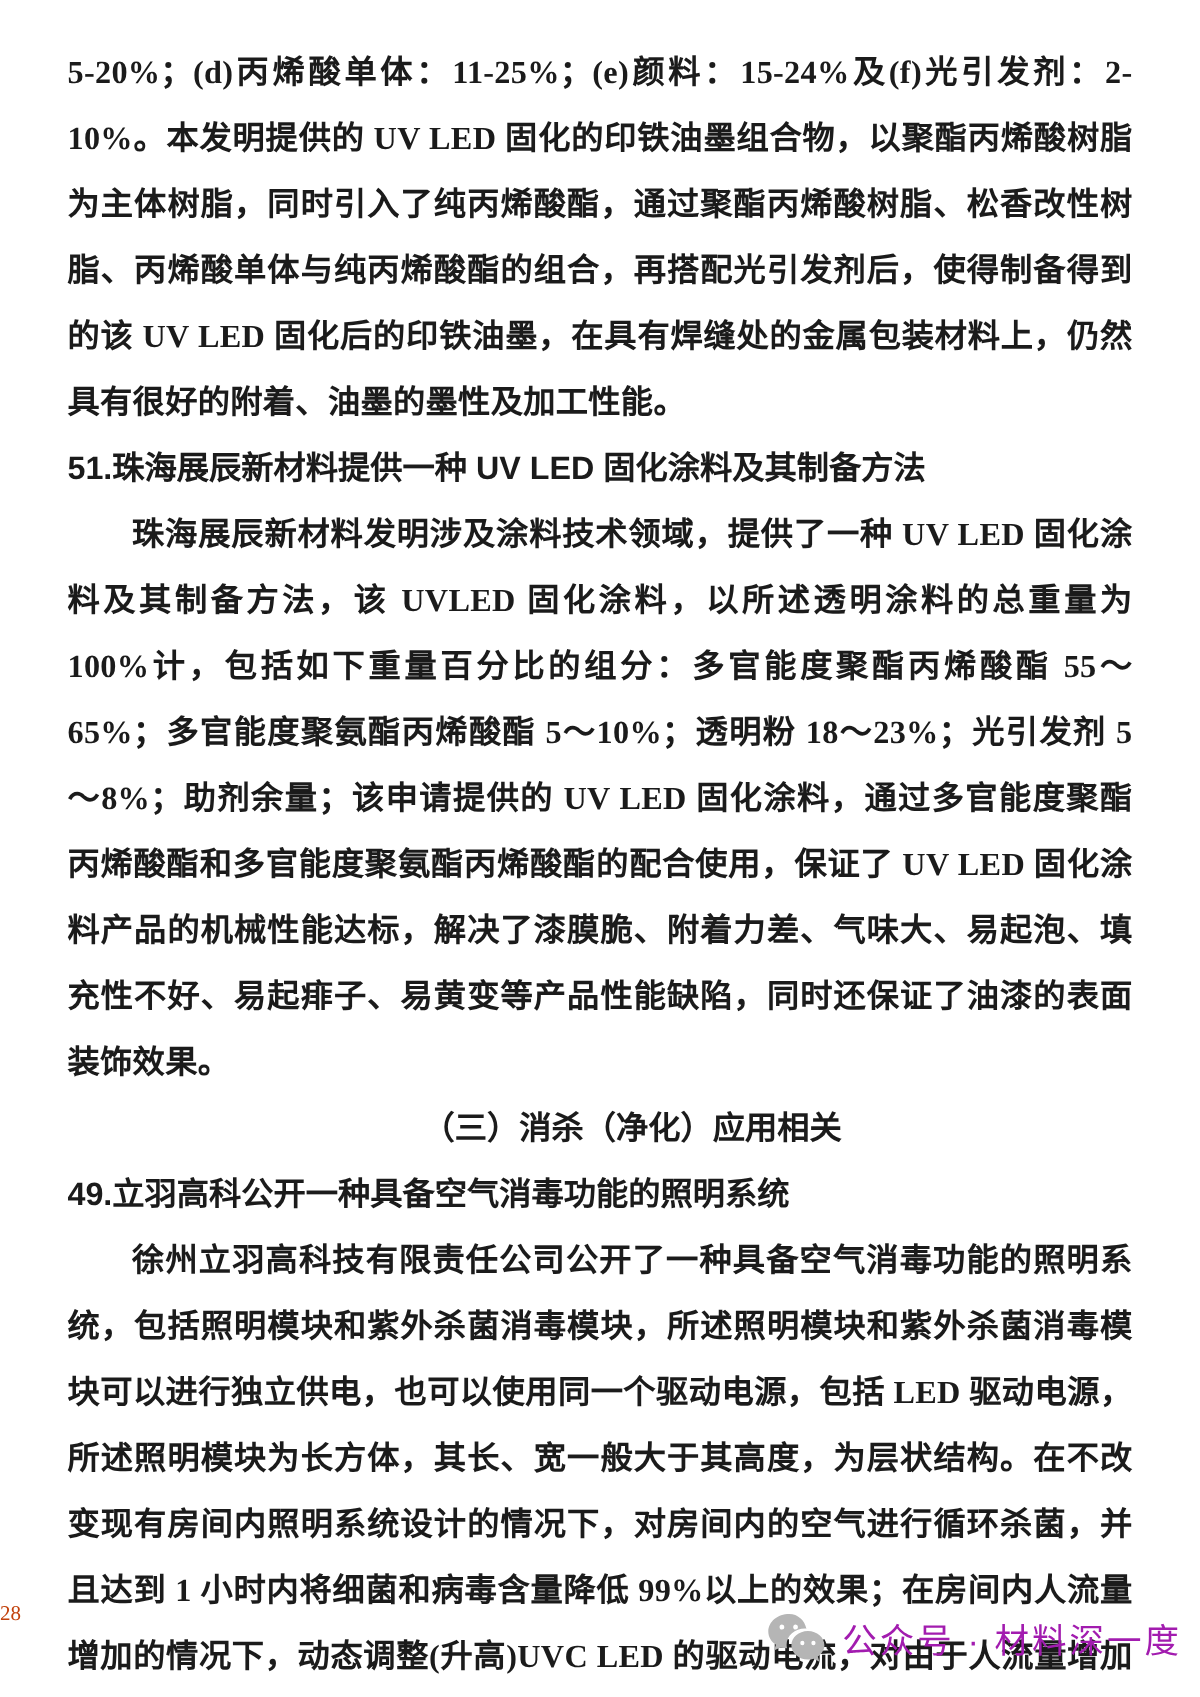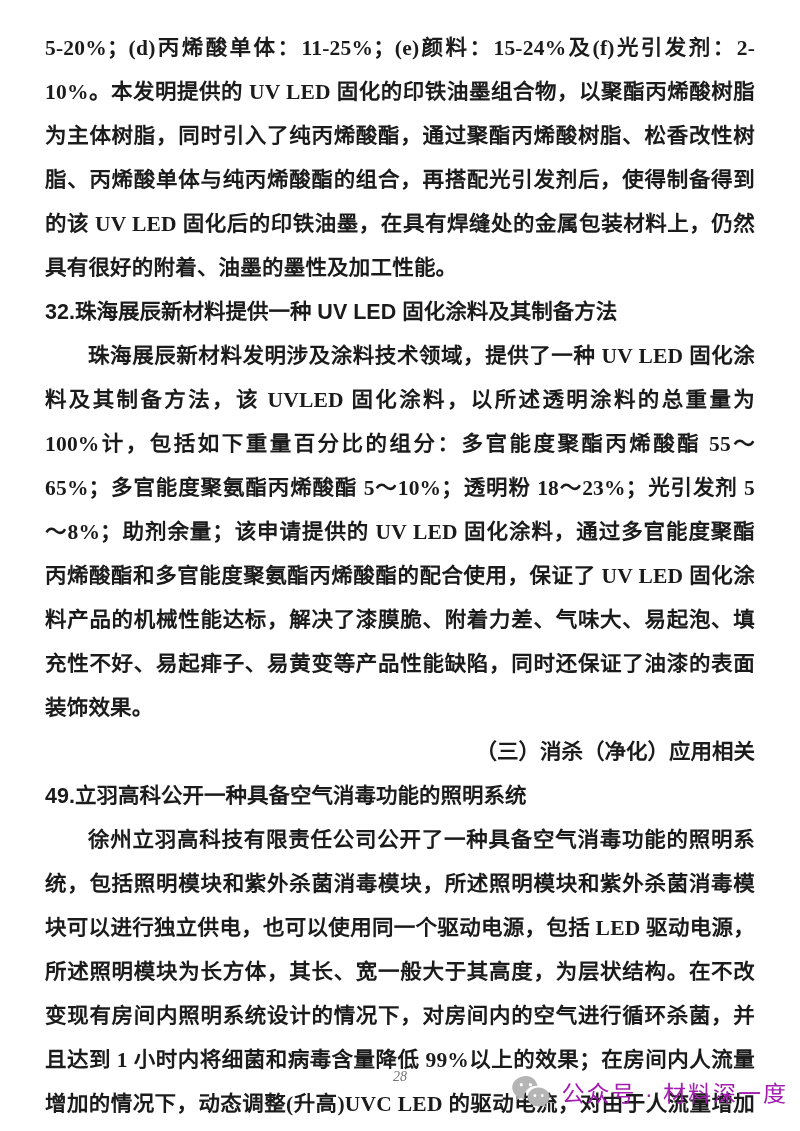--- a/index.html
+++ b/index.html
@@ -31,37 +31,36 @@
     margin: 0;
     font-weight: bold;
     text-align: left;
   }
   .subheading {
     font-size: 21.5px;
     line-height: 44px;
     margin: 0;
     font-weight: bold;
     text-indent: 2em;
-    text-align: right;
+    text-align: center;
     font-family: "Liberation Sans", "DejaVu Sans", sans-serif;
   }
   .heading.sans { font-family: "Liberation Sans", "DejaVu Sans", sans-serif; }
   .footer {
     position: absolute;
     left: 0; bottom: 0;
     width: 800px; height: 72px;
   }
   .page-number {
     position: absolute;
     left: 0; right: 0;
     top: 10px;
-    text-align: center;
+    text-align: left;
     font-size: 14px;
-    color: #737373;
-    font-style: italic;
+    color: #c2410c;
   }
   .watermark {
     position: absolute;
     right: 12px;
     top: 16px;
     display: flex;
     align-items: flex-end;
     gap: 10px;
     color: #a21caf;
     font-size: 23px;
@@ -69,21 +68,21 @@
     font-family: "Liberation Sans", "DejaVu Sans", sans-serif;
   }
   .wechat-icon { display: inline-flex; align-items: center; }
 </style>
 </head>
 <body>
 
 <div class="content">
   <p class="para">5-20%；(d)丙烯酸单体：11-25%；(e)颜料：15-24%及(f)光引发剂：2-10%。本发明提供的 UV LED 固化的印铁油墨组合物，以聚酯丙烯酸树脂为主体树脂，同时引入了纯丙烯酸酯，通过聚酯丙烯酸树脂、松香改性树脂、丙烯酸单体与纯丙烯酸酯的组合，再搭配光引发剂后，使得制备得到的该 UV LED 固化后的印铁油墨，在具有焊缝处的金属包装材料上，仍然具有很好的附着、油墨的墨性及加工性能。</p>
 
-  <h2 class="heading sans">32.珠海展辰新材料提供一种 UV LED 固化涂料及其制备方法</h2>
+  <h2 class="heading sans">51.珠海展辰新材料提供一种 UV LED 固化涂料及其制备方法</h2>
 
   <p class="para indent">珠海展辰新材料发明涉及涂料技术领域，提供了一种 UV LED 固化涂料及其制备方法，该 UVLED 固化涂料，以所述透明涂料的总重量为 100%计，包括如下重量百分比的组分：多官能度聚酯丙烯酸酯 55～65%；多官能度聚氨酯丙烯酸酯 5～10%；透明粉 18～23%；光引发剂 5～8%；助剂余量；该申请提供的 UV LED 固化涂料，通过多官能度聚酯丙烯酸酯和多官能度聚氨酯丙烯酸酯的配合使用，保证了 UV LED 固化涂料产品的机械性能达标，解决了漆膜脆、附着力差、气味大、易起泡、填充性不好、易起痱子、易黄变等产品性能缺陷，同时还保证了油漆的表面装饰效果。</p>
 
   <h3 class="subheading">（三）消杀（净化）应用相关</h3>
 
   <h2 class="heading sans">49.立羽高科公开一种具备空气消毒功能的照明系统</h2>
 
   <p class="para indent">徐州立羽高科技有限责任公司公开了一种具备空气消毒功能的照明系统，包括照明模块和紫外杀菌消毒模块，所述照明模块和紫外杀菌消毒模块可以进行独立供电，也可以使用同一个驱动电源，包括 LED 驱动电源，所述照明模块为长方体，其长、宽一般大于其高度，为层状结构。在不改变现有房间内照明系统设计的情况下，对房间内的空气进行循环杀菌，并且达到 1 小时内将细菌和病毒含量降低 99%以上的效果；在房间内人流量增加的情况下，动态调整(升高)UVC LED 的驱动电流，对由于人流量增加带来的细菌和病毒含量提升，通过增加 UVC LED 光功率输出，达到动态抑制房间内空气细菌和病毒含量的目的。</p>
 </div>
 

